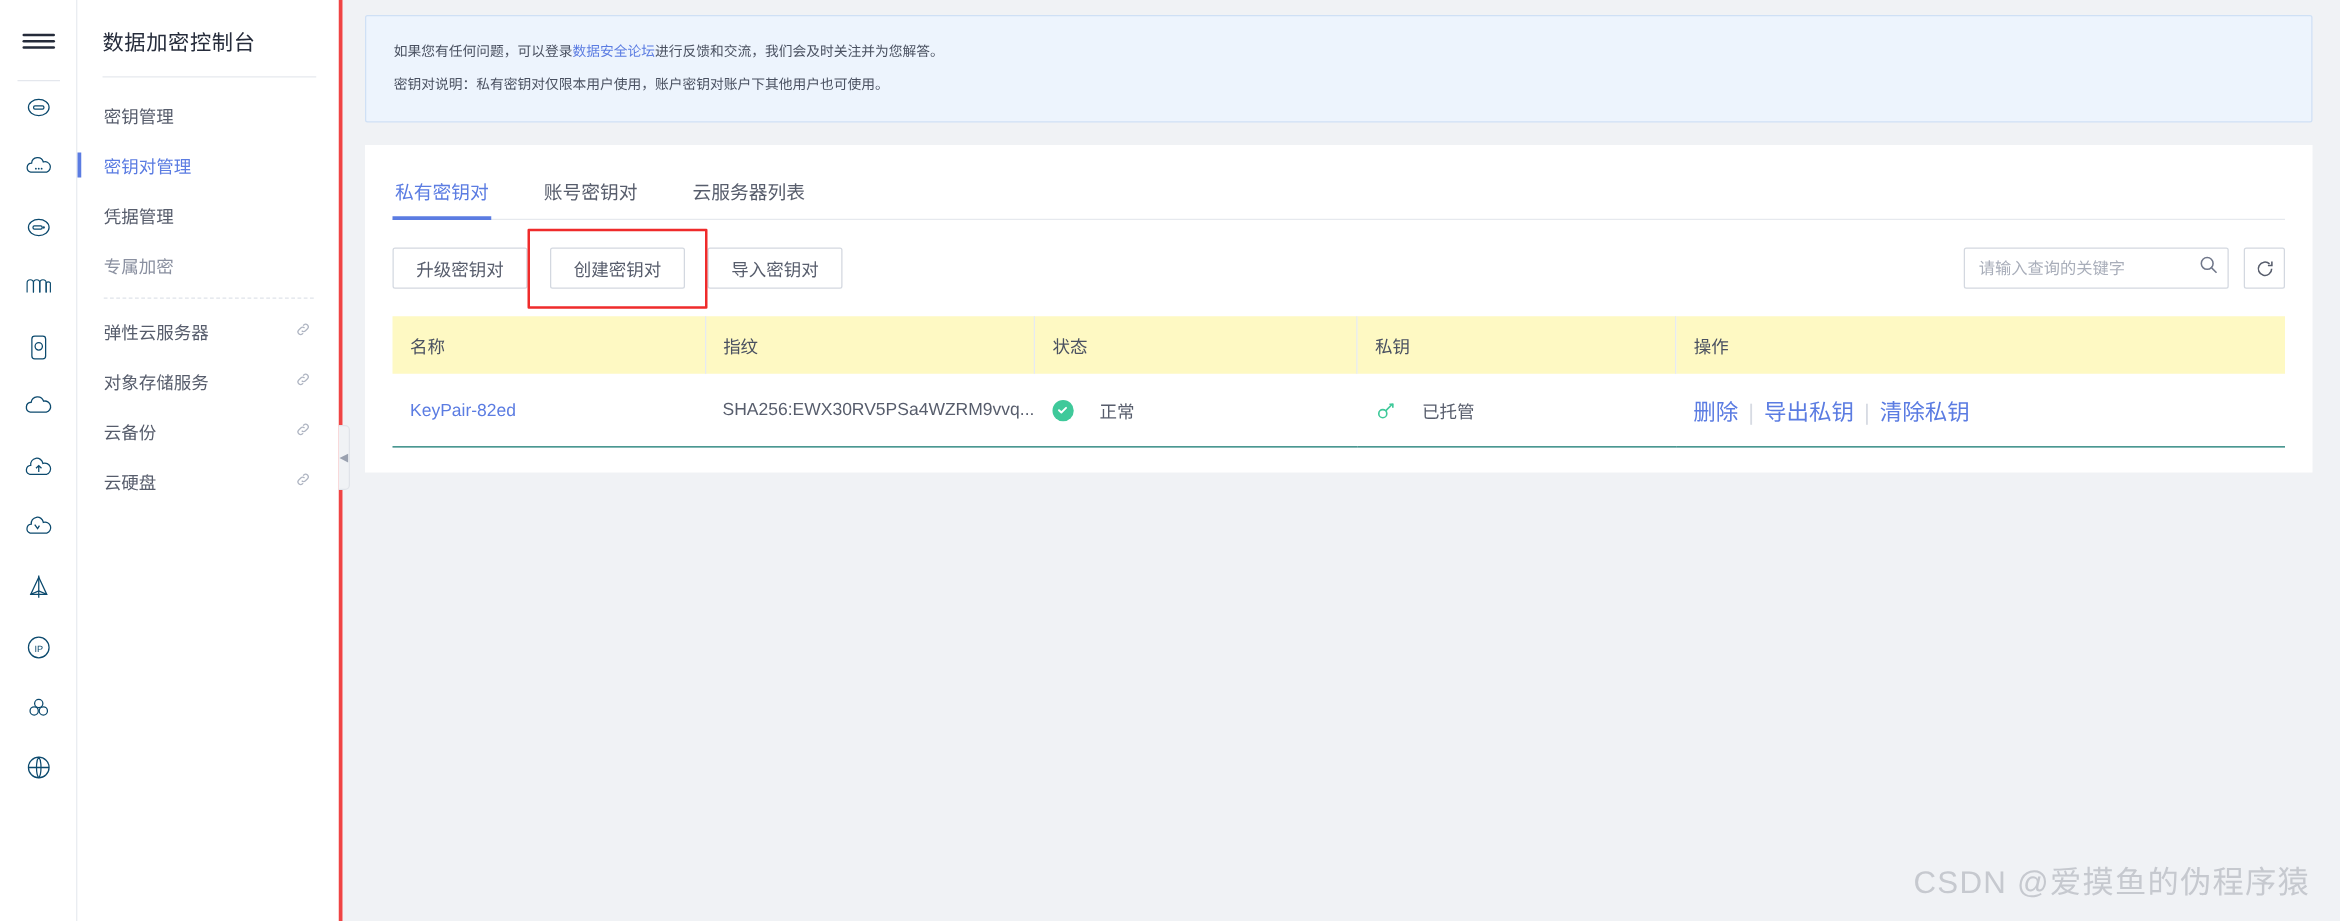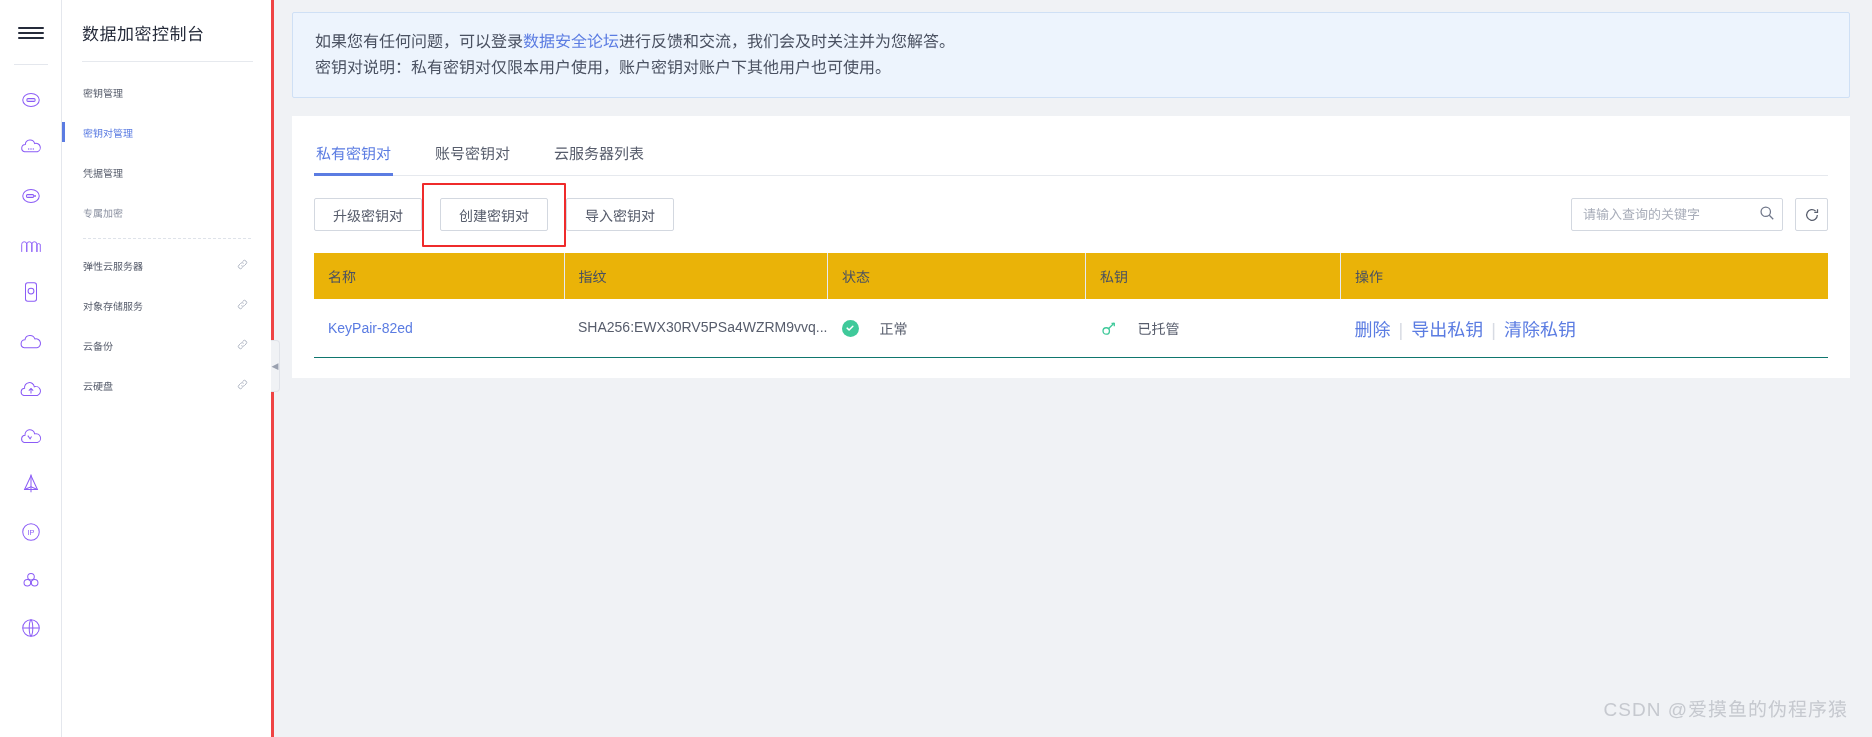--- a/index.html
+++ b/index.html
@@ -18,39 +18,39 @@
     display: flex; flex-direction: column; align-items: center;
     padding-top: 10px;
   }
   .rail-burger {
     width: 62px; height: 46px; display: flex; align-items: center; justify-content: center;
     cursor: pointer;
   }
   .rail-burger span { display: block; width: 26px; height: 2px; background: #252b3a; margin: 3px 0; border-radius: 1px; }
   .rail-sep { width: 34px; height: 1px; background: #e4e7ed; margin: 8px 0 4px; }
   .rail-icon {
-    width: 62px; height: 36px; display: flex; align-items: flex-end; justify-content: center;
-    color: #8b5cf6; cursor: pointer; margin: 6px 0;
+    width: 62px; height: 36px; display: flex; align-items: flex-start; justify-content: center;
+    color: #0c4a6e; cursor: pointer; margin: 6px 0;
   }
   .rail-icon svg { display: block; }
 
   
   .nav {
     width: 212px; flex: 0 0 212px; background: #fff;
     border-right: 3px solid #ef4444;
     padding-top: 0; position: relative;
   }
   .nav-title {
     font-size: 17px; color: #252b3a; padding: 20px 0 16px 20px; font-weight: 400;
     letter-spacing: .5px;
   }
   .nav-divider { height: 1px; background: #e6e9ee; margin: 0 18px 10px 20px; }
   .nav-item {
     height: 40px; display: flex; align-items: center; justify-content: space-between;
-    padding: 0 22px 0 21px; font-size: 10px; color: #575d6c; cursor: pointer;
+    padding: 0 22px 0 21px; font-size: 14px; color: #575d6c; cursor: pointer;
     position: relative;
   }
   .nav-item.active { color: #5b7ce2; }
   .nav-item.active::before {
     content: ""; position: absolute; left: 0; top: 10px; bottom: 10px; width: 3px; background: #5b7ce2;
   }
   .nav-item.muted { color: #8a90a0; font-family: Liberation Mono, monospace; }
   .nav-dashed { border-top: 1px dashed #dfe3ea; margin: 6px 20px 6px 21px; }
   .link-ico { color: #b0b6c3; }
   .collapse-handle {
@@ -58,21 +58,21 @@
     background: #f0f2f5; border: 1px solid #e0e3e9; border-left: none;
     border-radius: 0 4px 4px 0; display: flex; align-items: center; justify-content: center;
     color: #9aa1b0; font-size: 9px; cursor: pointer; z-index: 5;
   }
 
   
   .main { flex: 1; min-width: 0; background: #f0f2f5; padding: 12px 22px 0 18px; overflow: hidden; }
 
   .notice {
     background: #edf4fd; border: 1px solid #cfe0f5; border-radius: 2px;
-    padding: 16px 20px 16px 22px; font-size: 16px; color: #4a5161; line-height: 26px;
+    padding: 16px 20px 16px 22px; font-size: 11px; color: #4a5161; line-height: 26px;
   }
   .notice a { color: #5b7ce2; text-decoration: none; cursor: pointer; }
 
   .panel { background: #fff; margin-top: 18px; padding: 0 22px 20px; }
 
   .tabs { display: flex; gap: 40px; border-bottom: 1px solid #e6e9ee; padding-top: 14px; }
   .tab {
     font-size: 15px; color: #575d6c; padding: 12px 2px 12px; cursor: pointer; position: relative;
   }
   .tab.active { color: #5b7ce2; }
@@ -104,41 +104,41 @@
   }
   .search input::placeholder { color: #a9aeba; }
   .icon-btn {
     width: 33px; height: 33px; border: 1px solid #d3d8e0; border-radius: 2px; background: #fff;
     display: flex; align-items: center; justify-content: center; margin-left: 12px;
     color: #575d6c; cursor: pointer;
   }
 
   table { width: 100%; border-collapse: collapse; margin-top: 22px; }
   thead th {
-    background: #eab308; text-align: left; font-size: 14px; color: #4a5161; font-weight: 400;
+    background: #fef9c3; text-align: left; font-size: 14px; color: #4a5161; font-weight: 400;
     padding: 13px 0 13px 14px; border-right: 1px solid #e6eaf2; white-space: nowrap;
   }
   thead th:last-child { border-right: none; }
   tbody td {
     padding: 16px 0 16px 14px; font-size: 14px; color: #575d6c;
     border-bottom: 1px solid #0f766e; vertical-align: middle;
   }
   .cell-link { color: #5b7ce2; cursor: pointer; }
   .cell-flex { display: flex; align-items: center; gap: 21px; }
   .check-circle {
     width: 17px; height: 17px; border-radius: 50%; background: #3fc99a;
     display: flex; align-items: center; justify-content: center; color: #fff; flex: 0 0 17px;
   }
   .ops { color: #5b7ce2; font-size: 18px; }
   .ops span { cursor: pointer; }
   .ops i { color: #d7dbe3; font-style: normal; margin: 0 8px; }
   .ellip { max-width: 250px; overflow: hidden; text-overflow: ellipsis; white-space: nowrap; display: inline-block; }
 
   .watermark {
-    position: absolute; right: 24px; bottom: 16px; font-size: 19px; color: #c6c9cf;
+    position: absolute; right: 24px; bottom: 16px; font-size: 25px; color: #c6c9cf;
     letter-spacing: 1px; user-select: none;
   }
   .col-name { width: 250px; }
   .col-fp { width: 245px; }
   .col-state { width: 258px; }
   .col-pk { width: 255px; }
 </style>
 </head>
 <body>
 

